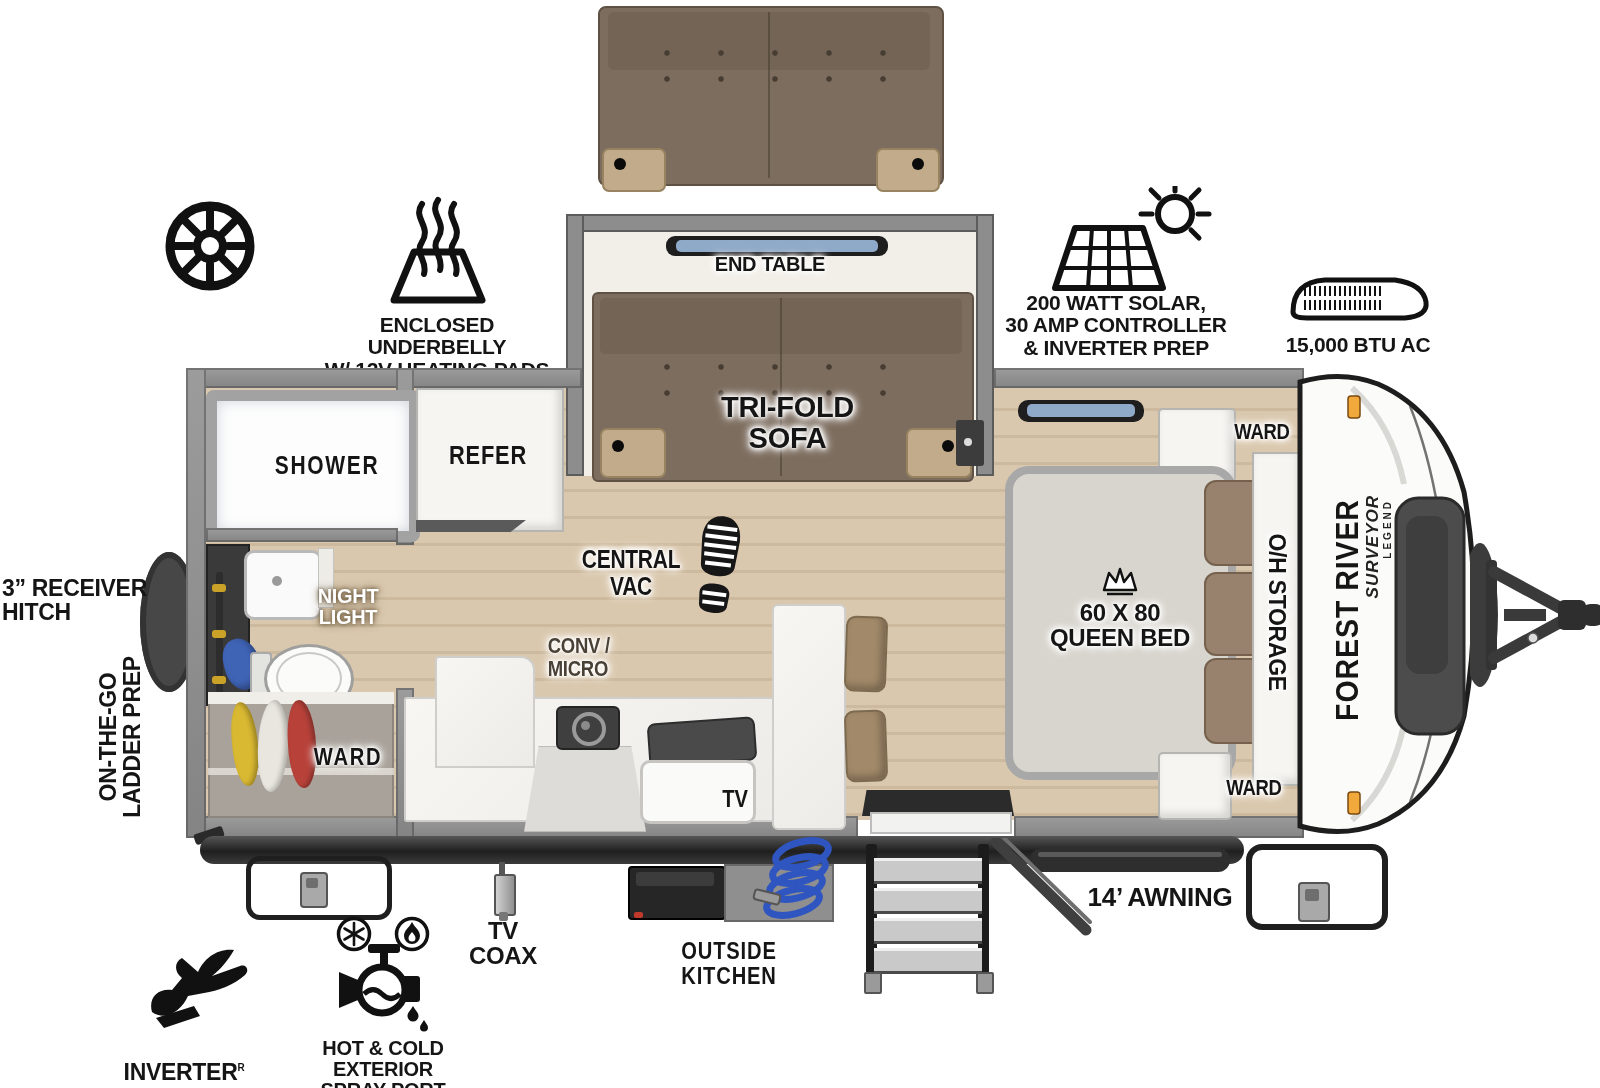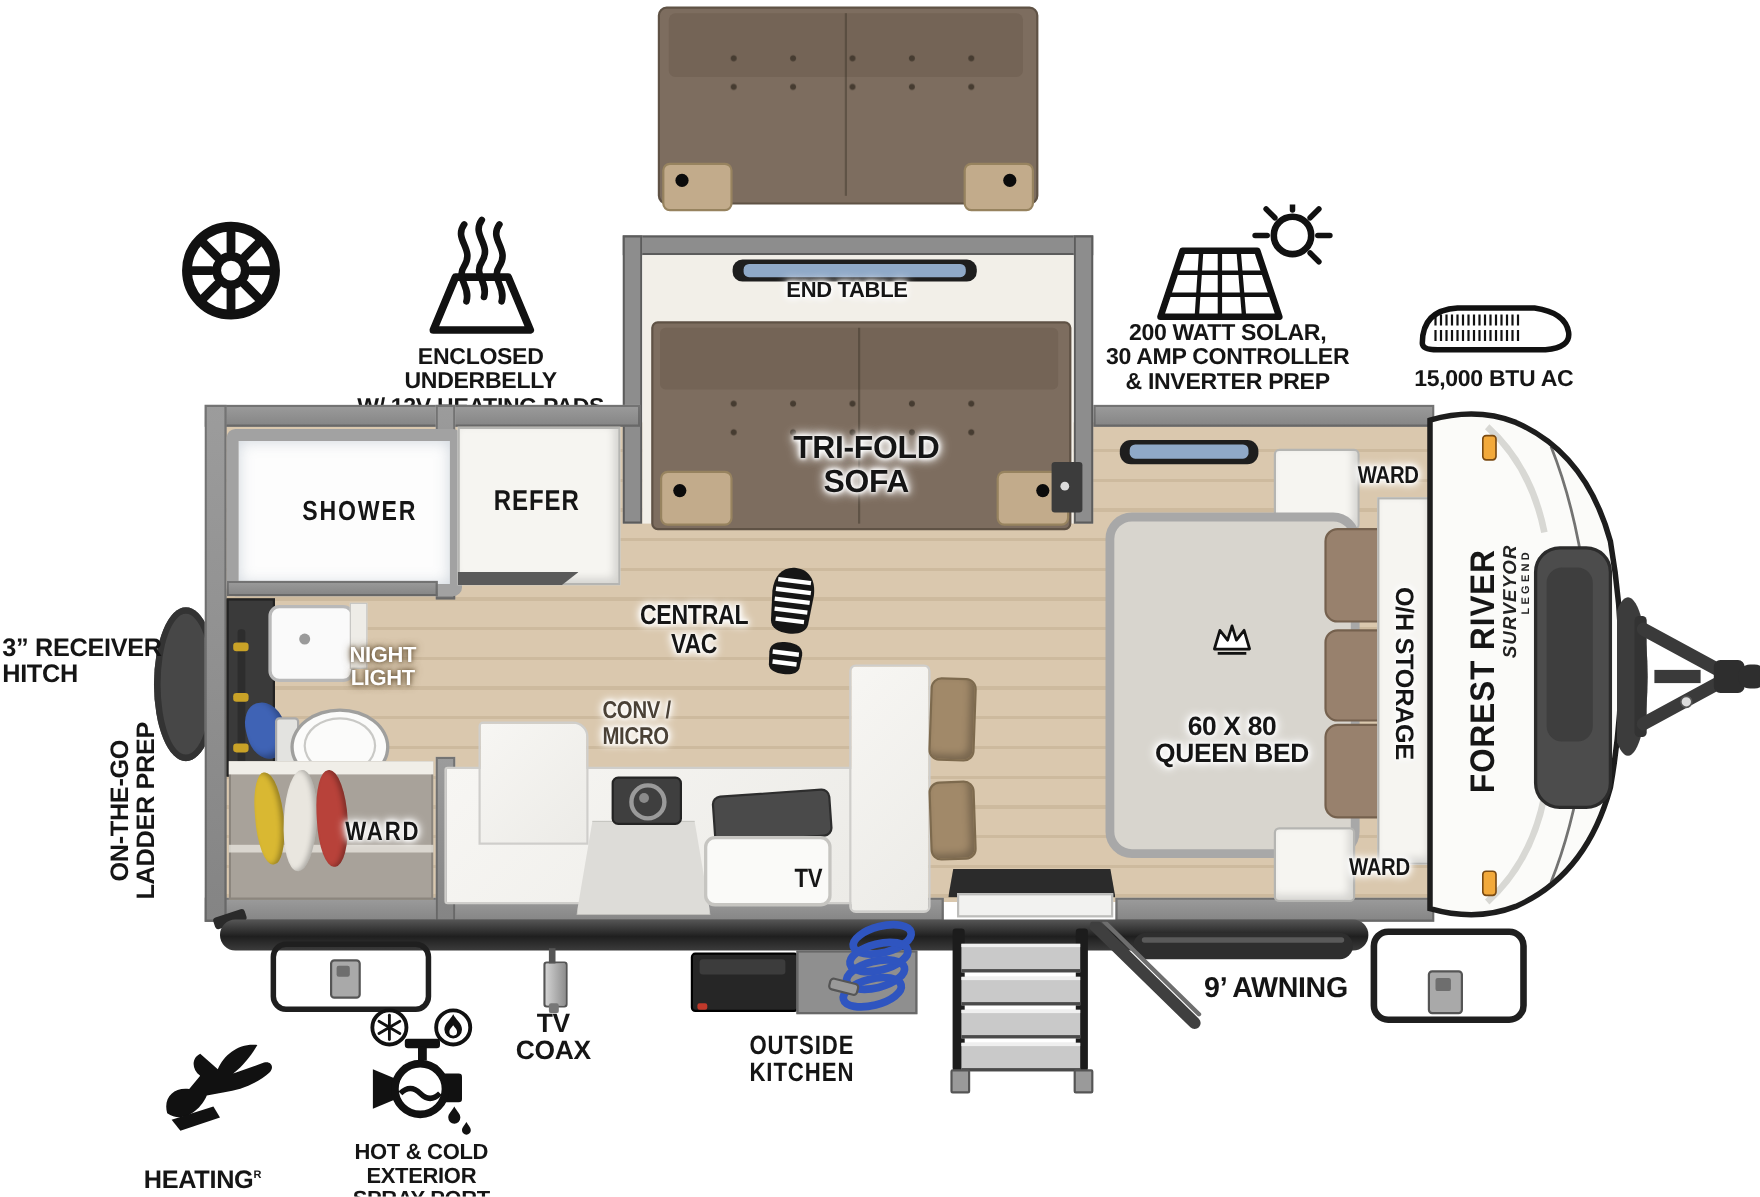--- a/index.html
+++ b/index.html
@@ -201,21 +201,21 @@
   <div class="abs" style="left:964px;top:438px;width:8px;height:8px;border-radius:50%;background:#ddd;"></div>
 
   <div class="whitebox" style="left:1158px;top:408px;width:74px;height:70px;border-radius:5px;"></div>
   <div class="lbl cond halo" style="left:1226px;top:420px;width:72px;font-size:22px;">WARD</div>
 
   <div class="abs" style="left:1005px;top:466px;width:215px;height:298px;background:#d8d5ce;border:8px solid #a8a8a8;border-radius:24px;"></div>
   <svg class="abs" style="left:1100px;top:566px;" width="40" height="30" viewBox="0 0 40 30">
     <path d="M4,24 L9,7 L16,16 L20,3 L24,16 L31,7 L36,24 Z" fill="#fff" stroke="#111" stroke-width="2.5" stroke-linejoin="round"></path>
     <path d="M7,28 H33" stroke="#111" stroke-width="2.5"></path>
   </svg>
-  <div class="lbl halo" style="left:1030px;top:600px;width:180px;font-size:24px;margin-top:48px;">60 X 80
+  <div class="lbl halo" style="left:1030px;top:600px;width:180px;font-size:24px;">60 X 80
 QUEEN BED</div>
 
   <div class="pillow" style="left:1204px;top:480px;width:56px;height:82px;"></div>
   <div class="pillow" style="left:1204px;top:572px;width:56px;height:80px;"></div>
   <div class="pillow" style="left:1204px;top:658px;width:56px;height:82px;"></div>
 
   <div class="whitebox" style="left:1252px;top:452px;width:48px;height:330px;"></div>
   <div class="lbl cond halo" style="left:1192px;top:600px;width:170px;font-size:23px;transform:rotate(90deg);">O/H STORAGE</div>
 
   <div class="whitebox" style="left:1158px;top:752px;width:70px;height:64px;border-radius:5px;"></div>
@@ -288,37 +288,37 @@
     <div class="abs" style="left:-2px;top:128px;width:14px;height:18px;background:#9a9a9a;border:2px solid #555;border-radius:2px;"></div>
     <div class="abs" style="left:110px;top:128px;width:14px;height:18px;background:#9a9a9a;border:2px solid #555;border-radius:2px;"></div>
   </div>
 
   <svg class="abs" style="left:982px;top:838px;" width="260" height="100" viewBox="0 0 260 100">
     <rect x="48" y="10" width="200" height="24" rx="12" fill="#2e2e2e"></rect>
     <rect x="56" y="14" width="184" height="5" rx="2.5" fill="#5a5a5a"></rect>
     <line x1="14" y1="4" x2="104" y2="92" stroke="#3f3f3f" stroke-width="11" stroke-linecap="round"></line>
     <line x1="22" y1="0" x2="108" y2="84" stroke="#6e6e6e" stroke-width="4" stroke-linecap="round"></line>
   </svg>
-  <div class="lbl" style="left:1078px;top:884px;width:164px;font-size:26px;">9’ AWNING</div>
+  <div class="lbl" style="left:1078px;top:884px;width:164px;font-size:26px;">14’ AWNING</div>
 
   <div class="abs" style="left:1246px;top:844px;width:130px;height:74px;border:6px solid #1f1f1f;border-radius:16px;"></div>
   <div class="abs" style="left:1298px;top:882px;width:28px;height:36px;background:#a9a9a9;border:2px solid #555;border-radius:4px;"></div>
   <div class="abs" style="left:1305px;top:889px;width:14px;height:12px;background:#6e6e6e;border-radius:2px;"></div>
 
   <div class="lbl" style="left:2px;top:576px;width:156px;font-size:23px;text-align:left;">3” RECEIVER
 HITCH</div>
   <div class="lbl" style="left:17px;top:711px;width:210px;height:52px;font-size:23px;transform:rotate(-90deg);">ON-THE-GO
 LADDER PREP</div>
 
   <svg class="abs" style="left:146px;top:938px;" width="110" height="100" viewBox="0 0 110 100">
     <path d="M6,74 C2,60 12,50 26,52 L36,40 C28,34 28,24 36,20 L52,34 C58,20 72,10 88,12 C82,22 76,30 66,38 L94,28 C100,26 104,32 99,37 C88,47 72,53 58,55 L42,58 C36,72 20,84 6,74 Z" fill="#111"></path>
     <path d="M10,80 L48,68 L54,78 L18,90 Z" fill="#111"></path>
   </svg>
   <div class="lbl" style="left:94px;top:1036px;width:180px;font-size:23px;">
-    <span>HEATING</span><sup style="font-size:10px;">R</sup>
+    <span>INVERTER</span><sup style="font-size:10px;">R</sup>
   </div>
   <div class="lbl" style="left:94px;top:1110px;width:180px;font-size:23px;">TIRES &amp; TPMS</div>
 
   <svg class="abs" style="left:336px;top:916px;" width="36" height="36" viewBox="0 0 36 36">
     <circle cx="18" cy="18" r="15.5" fill="#fff" stroke="#111" stroke-width="3.5"></circle>
     <g stroke="#111" stroke-width="2.6" stroke-linecap="round">
       <line x1="18" y1="7" x2="18" y2="29"></line>
         <line x1="8.5" y1="12.5" x2="27.5" y2="23.5"></line>
         <line x1="8.5" y1="23.5" x2="27.5" y2="12.5"></line>
     </g>

